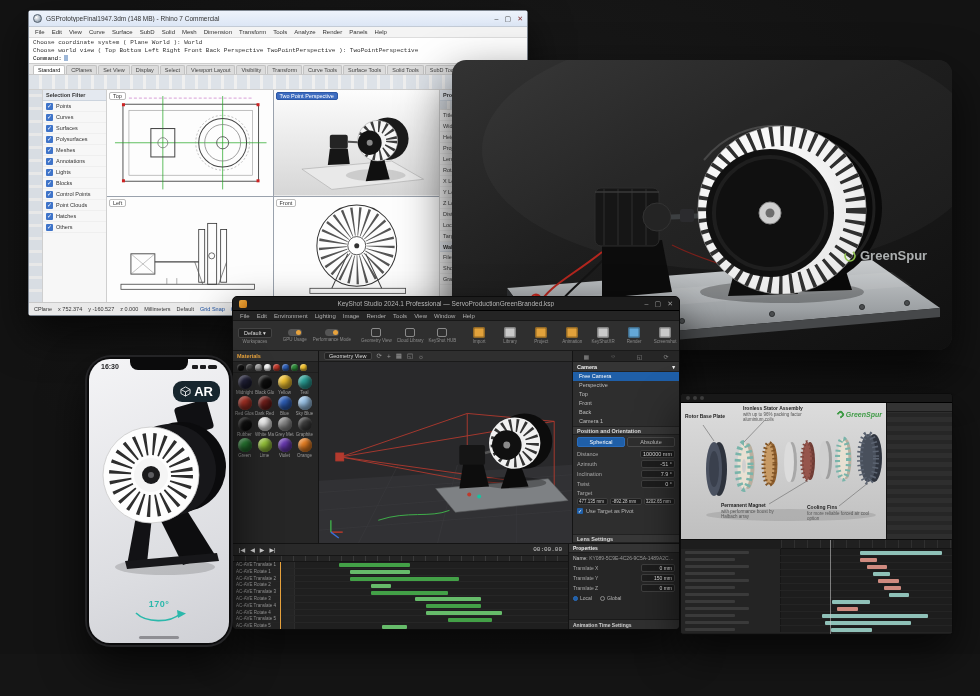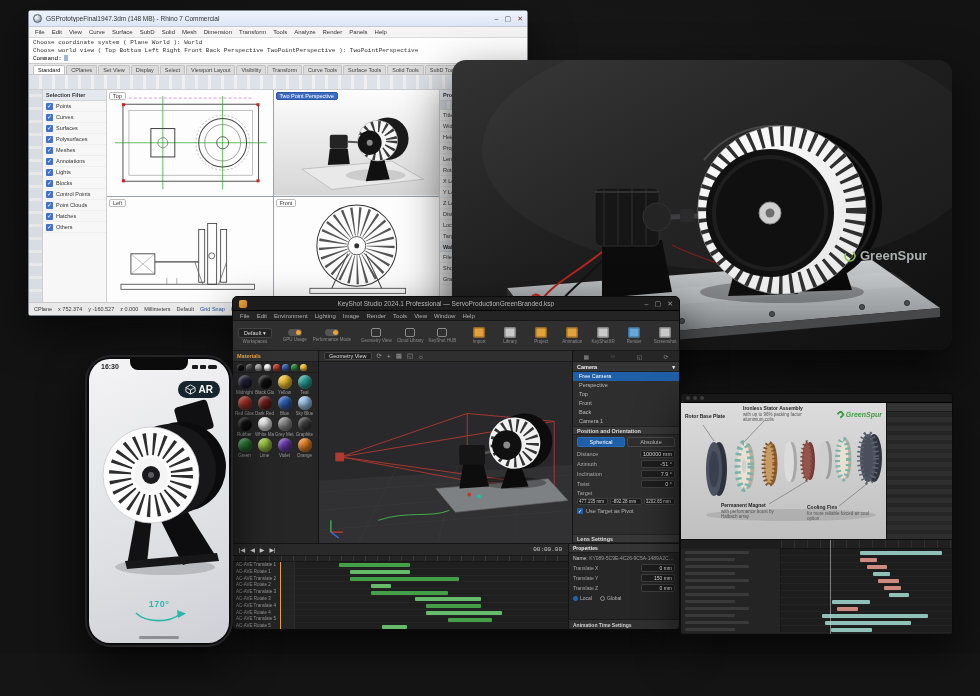--- a/index.html
+++ b/index.html
@@ -153,21 +153,21 @@
 
 .phone{left:85px;top:355px;width:148px;height:292px;background:#0b0b0c;border-radius:26px;z-index:5;padding:4px;box-shadow:0 20px 44px rgba(0,0,0,.7), inset 0 0 0 2px #242426}
 .ph-screen{position:relative;width:100%;height:100%;border-radius:21px;background:linear-gradient(160deg,#f4f4f6,#dcdde1 70%,#cfd0d5);overflow:hidden}
 .ph-notch{position:absolute;left:50%;transform:translateX(-50%);top:0;width:58px;height:11px;background:#0b0b0c;border-radius:0 0 8px 8px;z-index:4}
 .ph-status{position:absolute;top:4px;left:0;right:0;display:flex;justify-content:space-between;padding:0 12px;z-index:3}
 .ph-time{font-size:7px;font-weight:bold;color:#1c1c1e}
 .ph-sticons{display:flex;gap:2px;align-items:center}
 .ph-sticons i{width:6px;height:4px;background:#1c1c1e;border-radius:1px;display:block}
 .ph-sticons i.batt{width:9px;border-radius:1.5px}
 .ph-ar{position:absolute;top:22px;right:9px;display:flex;align-items:center;gap:3px;background:#17262e;border-radius:9px;padding:3px 7px;z-index:3}
-.ph-ar b{font-size:10px;color:#fff}
+.ph-ar b{font-size:13px;color:#fff}
 .ph-model{position:absolute;inset:0}
 .ph-rotate{position:absolute;left:50%;transform:translateX(-50%);bottom:16px;text-align:center;z-index:3}
 .ph-rotate b{display:block;font-size:9px;font-weight:bold;letter-spacing:.5px}
 .ph-home{position:absolute;left:50%;transform:translateX(-50%);bottom:4px;width:40px;height:3px;border-radius:2px;background:#8e8e93;z-index:3}
 </style>
 </head>
 <body>
 
 <div id="stage">
 

